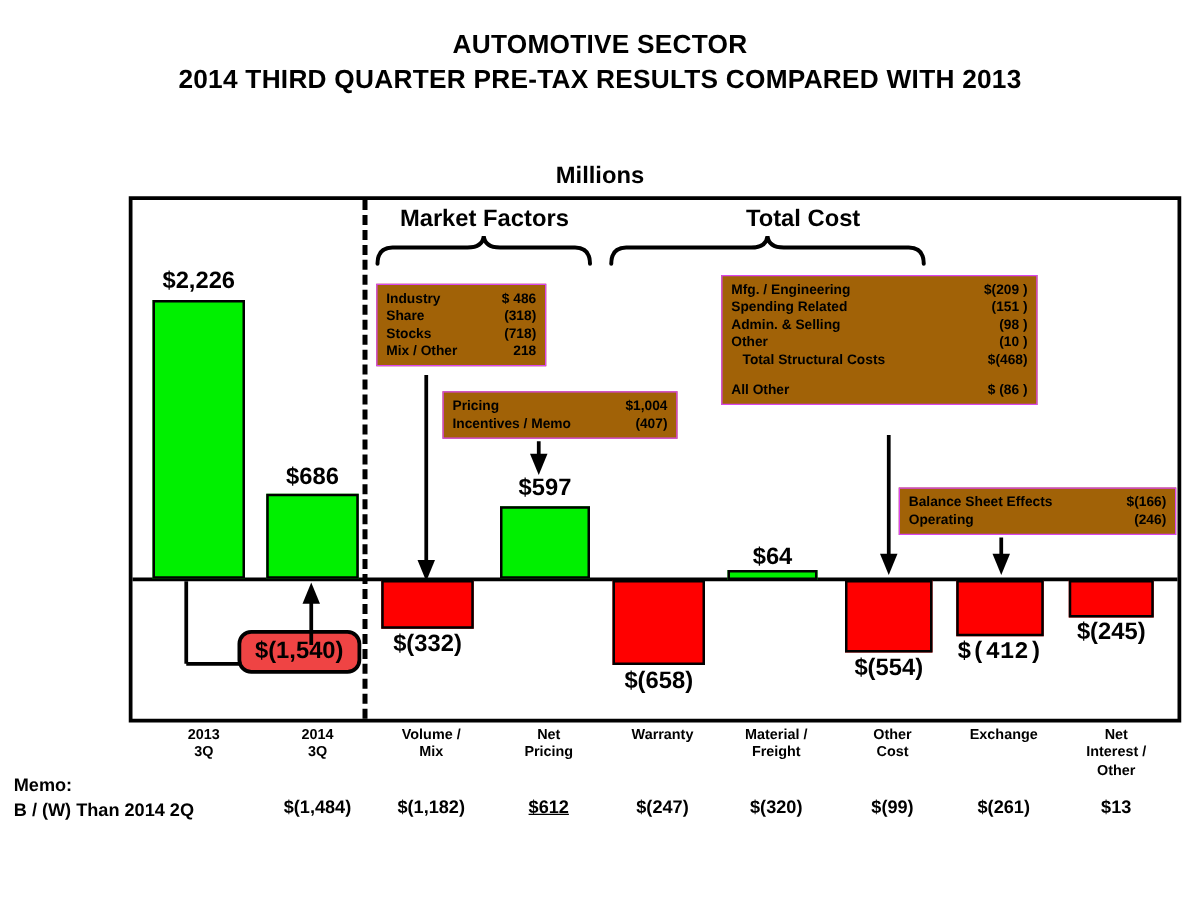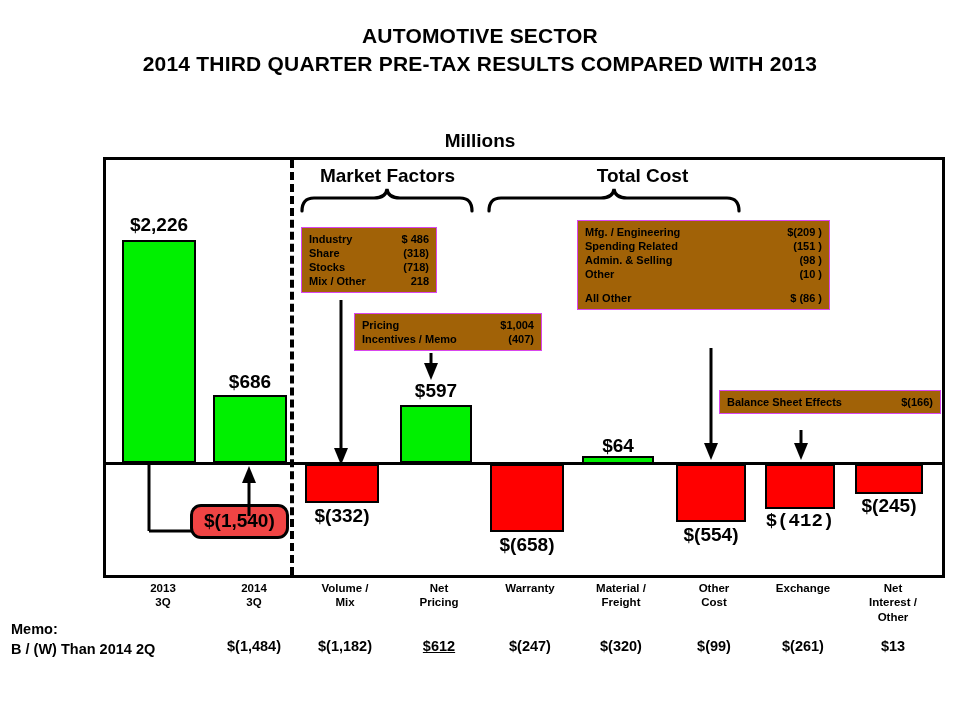--- a/index.html
+++ b/index.html
@@ -217,31 +217,39 @@
       <span class="val">(151 )</span>
     </div>
     <div class="anno-row">
       <span class="lbl">Admin. &amp; Selling</span>
       <span class="val">(98 )</span>
     </div>
     <div class="anno-row">
       <span class="lbl">Other</span>
       <span class="val">(10 )</span>
     </div>
+    <div class="anno-row indent">
+      <span class="lbl">Total Structural Costs</span>
+      <span class="val">$(468)</span>
+    </div>
     <div class="anno-spacer"></div>
     <div class="anno-row">
       <span class="lbl">All Other</span>
       <span class="val">$  (86 )</span>
     </div>
   </div>
 
   <div class="abs anno-box" id="box-exchange" style="left:719px; top:390px; width:222px;">
     <div class="anno-row">
       <span class="lbl">Balance Sheet Effects</span>
       <span class="val">$(166)</span>
+    </div>
+    <div class="anno-row">
+      <span class="lbl">Operating</span>
+      <span class="val">(246)</span>
     </div>
   </div>
 
   <div class="abs" id="callout-1540">$(1,540)</div>
 
   <svg class="overlay" viewBox="0 0 960 720">
 
     <path fill="none" stroke="#000" stroke-width="3.2" stroke-linecap="round" d="M302,211 Q302,198 314,198 L374,198 Q386,198 387,189 Q388,198 400,198 L460,198 Q472,198 472,211"></path>
 
     <path fill="none" stroke="#000" stroke-width="3.2" stroke-linecap="round" d="M489,211 Q489,198 501,198 L601,198 Q613,198 614,189 Q615,198 627,198 L727,198 Q739,198 739,211"></path>

